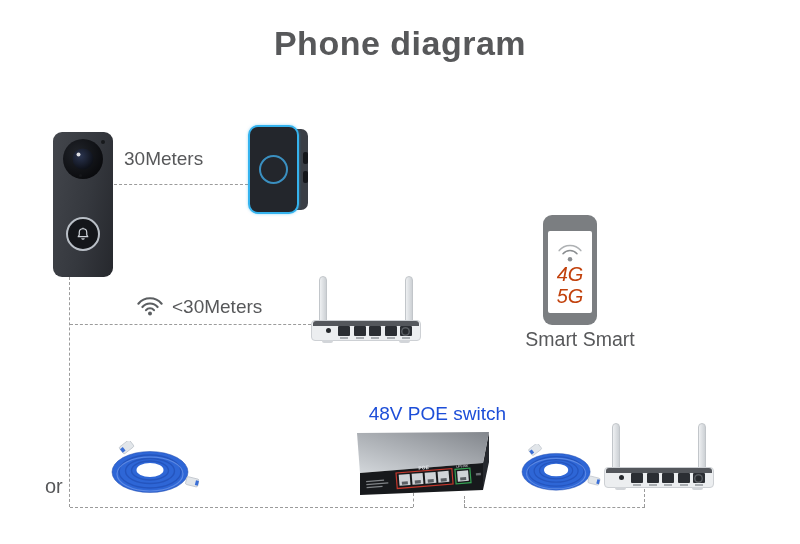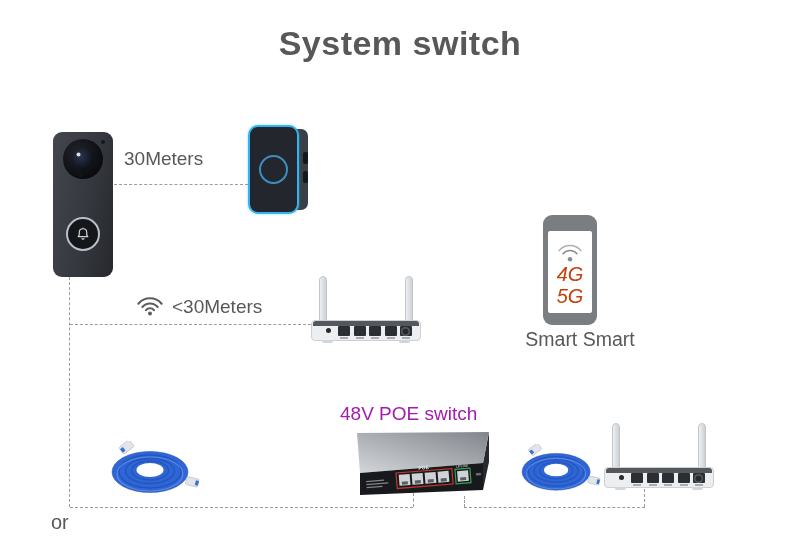--- a/index.html
+++ b/index.html
@@ -69,35 +69,35 @@
   .phone-screen{position:absolute;left:5px;right:5px;top:16px;bottom:12px;background:#fff;border-radius:2px;
                 display:flex;flex-direction:column;align-items:center;}
   .phone-screen svg{margin-top:7px;}
   .pg{font-size:20px;color:#c2410c;line-height:1.1;font-style:italic;}
   .lab-phone{left:512px;top:328px;width:136px;text-align:center;font-size:19.5px;}
 
   
   .lab-30m{left:124px;top:148px;}
   .lab-lt30{left:172px;top:296px;}
   .lab-200{left:207px;top:460px;}
-  .lab-or{left:51px;top:475px;font-size:20px;margin-top:36px;}
-  .lab-poe{left:340px;top:403px;width:166px;text-align:left;color:#a21caf;}
+  .lab-or{left:45px;top:475px;font-size:20px;}
+  .lab-poe{left:340px;top:403px;width:166px;text-align:right;color:#1d4ed8;}
 
   .wifi-svg{position:absolute;left:133px;top:290px;}
   .switch-svg{position:absolute;left:352px;top:428px;}
   .cable{position:absolute;}
   .cable-1{left:103px;top:441px;}
   .cable-2{left:509px;top:444px;}
 </style>
 </head>
 <body>
 
 <div class="canvas">
 
-  <h1 class="title">System switch</h1>
+  <h1 class="title">Phone diagram</h1>
 
   <div class="dash dash-h l1"></div>
   <div class="dash dash-v l2"></div>
   <div class="dash dash-h l3"></div>
   <div class="dash dash-h l4"></div>
   <div class="dash dash-v l5"></div>
   <div class="dash dash-v l6"></div>
   <div class="dash dash-h l7"></div>
   <div class="dash dash-v l8"></div>
 

